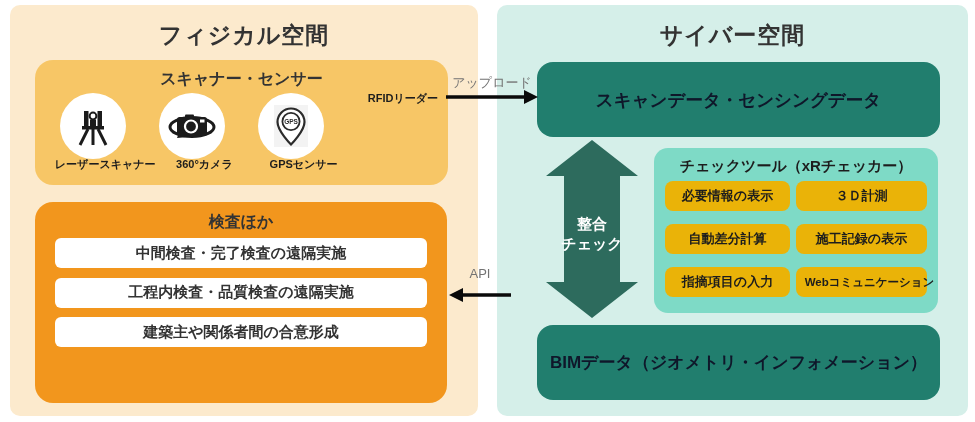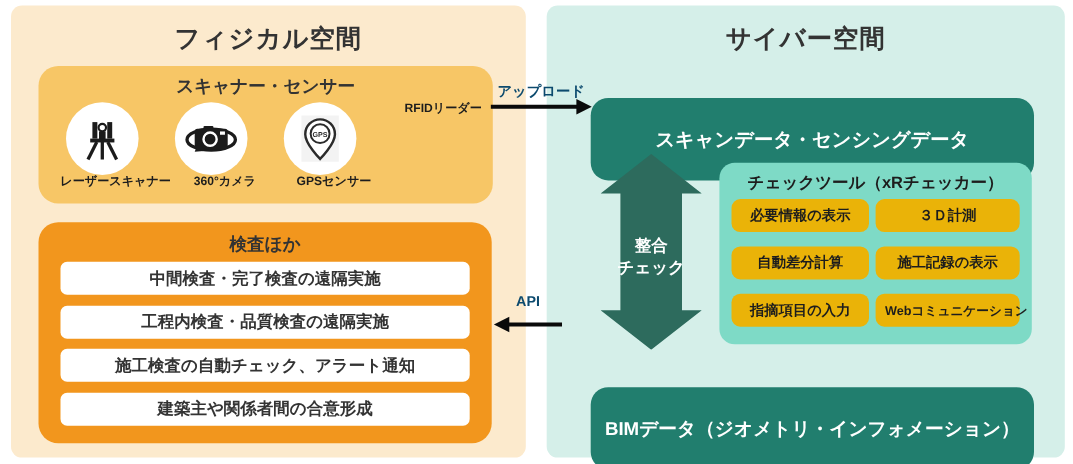--- a/index.html
+++ b/index.html
@@ -50,21 +50,21 @@
   }
   .inspection-row{
     height:30px;background:#ffffff;border-radius:6px;
     display:flex;align-items:center;justify-content:center;
     font-size:15px;font-weight:bold;color:#333333;white-space:nowrap;
   }
   
   .data-box{
     position:absolute;left:40px;width:403px;background:#217E6E;border-radius:16px;
     display:flex;align-items:center;justify-content:center;
-    color:#ffffff;font-weight:bold;font-size:17.5px;white-space:nowrap;margin-top:27px;
+    color:#0f172a;font-weight:bold;font-size:17.5px;white-space:nowrap;
   }
   .scan-data-box{top:57px;height:75px;}
   .bim-box{top:320px;height:75px;font-size:17px;}
   .checktool-box{
     position:absolute;left:157px;top:143px;width:284px;height:165px;
     background:#7EDAC6;border-radius:14px;
   }
   .checktool-title{
     position:absolute;top:9px;left:0;width:100%;text-align:center;
     font-size:15px;font-weight:bold;color:#1d1d1d;white-space:nowrap;
@@ -74,21 +74,21 @@
     display:grid;grid-template-columns:125px 131px;gap:13px 6px;
   }
   .pill{
     height:30px;background:#eab308;border-radius:8px;
     display:flex;align-items:center;justify-content:center;
     font-size:13px;font-weight:bold;color:#1d1d1d;white-space:nowrap;
   }
   .pill-small{font-size:11.5px;padding-left:16px;}
   
   .connector-label{
-    position:absolute;text-align:center;font-size:13px;font-weight:bold;color:#0c4a6e;
+    position:absolute;text-align:center;font-size:13px;font-weight:normal;color:#737373;
     white-space:nowrap;
   }
   .v-arrow-label{
     position:absolute;left:546px;top:214px;width:92px;text-align:center;
     color:#ffffff;font-size:15px;font-weight:bold;line-height:1.3;
   }
   svg{display:block;}
   .abs{position:absolute;}
 </style>
 </head>
@@ -148,21 +148,20 @@
       </div>
 
     </div>
   </div>
 
   <div class="inspection-box">
     <div class="inspection-title">検査ほか</div>
     <div class="inspection-rows">
       <div class="inspection-row">中間検査・完了検査の遠隔実施</div>
       <div class="inspection-row">工程内検査・品質検査の遠隔実施</div>
-      <div class="inspection-row">施工検査の自動チェック、アラート通知</div>
       <div class="inspection-row">建築主や関係者間の合意形成</div>
     </div>
   </div>
 </div>
 
 <div class="panel panel-cyber">
   <div class="panel-title">サイバー空間</div>
 
   <div class="data-box scan-data-box">スキャンデータ・センシングデータ</div>
 

